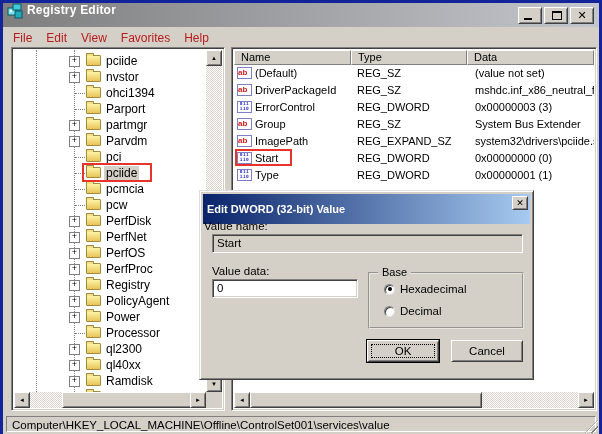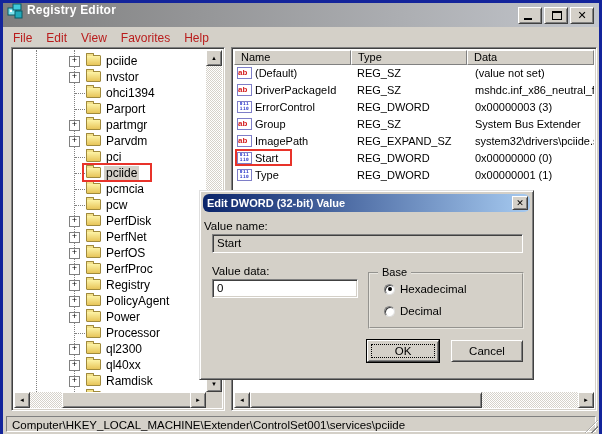--- a/index.html
+++ b/index.html
@@ -92,23 +92,23 @@
   .hs-tree { right:16px; } .hs-list { right:0; }
   .hscroll .track { position:absolute; top:0; bottom:0; left:16px; right:16px; }
   .hscroll .left { left:0; } .hscroll .right { right:0; }
   .hthumb { position:absolute; top:0; height:16px; }
   .corner { position:absolute; right:0; bottom:0; width:16px; height:16px; background:#d4d0c8; }
 
   
   .dialog { position:absolute; left:196px; top:187px; width:335px; height:190px; z-index:10;
             background:#d4d0c8; border:1px solid; border-color:#dfdfdf #404040 #404040 #dfdfdf;
             box-shadow: inset 1px 1px 0 #ffffff, inset -1px -1px 0 #808080; }
-  .dlg-titlebar { position:absolute; left:3px; top:3px; right:3px; height:18px;
+  .dlg-titlebar { position:absolute; left:3px; top:3px; right:3px; height:30px;
             background:linear-gradient(90deg,#0a246a,#a6caf0);
-            display:flex; align-items:center; padding:0 4px;border-radius:6px; }
+            display:flex; align-items:center; padding:0 4px; }
   .dlg-title { color:#fff; font-weight:bold; font-size:11px; }
   .dlg-close { position:absolute; right:2px; top:2px; width:16px; height:14px;
             display:flex; align-items:center; justify-content:center; font:bold 9px/9px "DejaVu Sans",sans-serif; color:#000; }
   .dlg-label { position:absolute; font-size:11.5px; }
   .lbl-name { left:4px; top:29px; }
   .lbl-data { left:12px; top:74px; }
   .fld { position:absolute; height:19px; font-size:11.5px; line-height:17px; padding-left:4px; }
   .fld-name { left:12px; top:43px; width:311px; background:#d4d0c8; }
   .fld-data { left:12px; top:88px; width:146px; background:#fff; }
   .groupbox { position:absolute; left:168px; top:81px; width:156px; height:57px;
@@ -411,17 +411,17 @@
       <div class="radio-row rr-dec">
         <span class="radio"></span>
         <span class="radio-label">Decimal</span>
       </div>
     </div>
     <div class="btn btn-ok raised"><span class="focus-rect"></span><span>OK</span></div>
     <div class="btn btn-cancel raised"><span>Cancel</span></div>
   </div>
 
   <div class="statusbar">
-    <div class="status-field">Computer\HKEY_LOCAL_MACHINE\Extender\ControlSet001\services\pciide</div>
+    <div class="status-field">Computer\HKEY_LOCAL_MACHINE\Offline\ControlSet001\services\value</div>
     <div class="grip"></div>
   </div>
 
 </div>
 
 </body></html>

